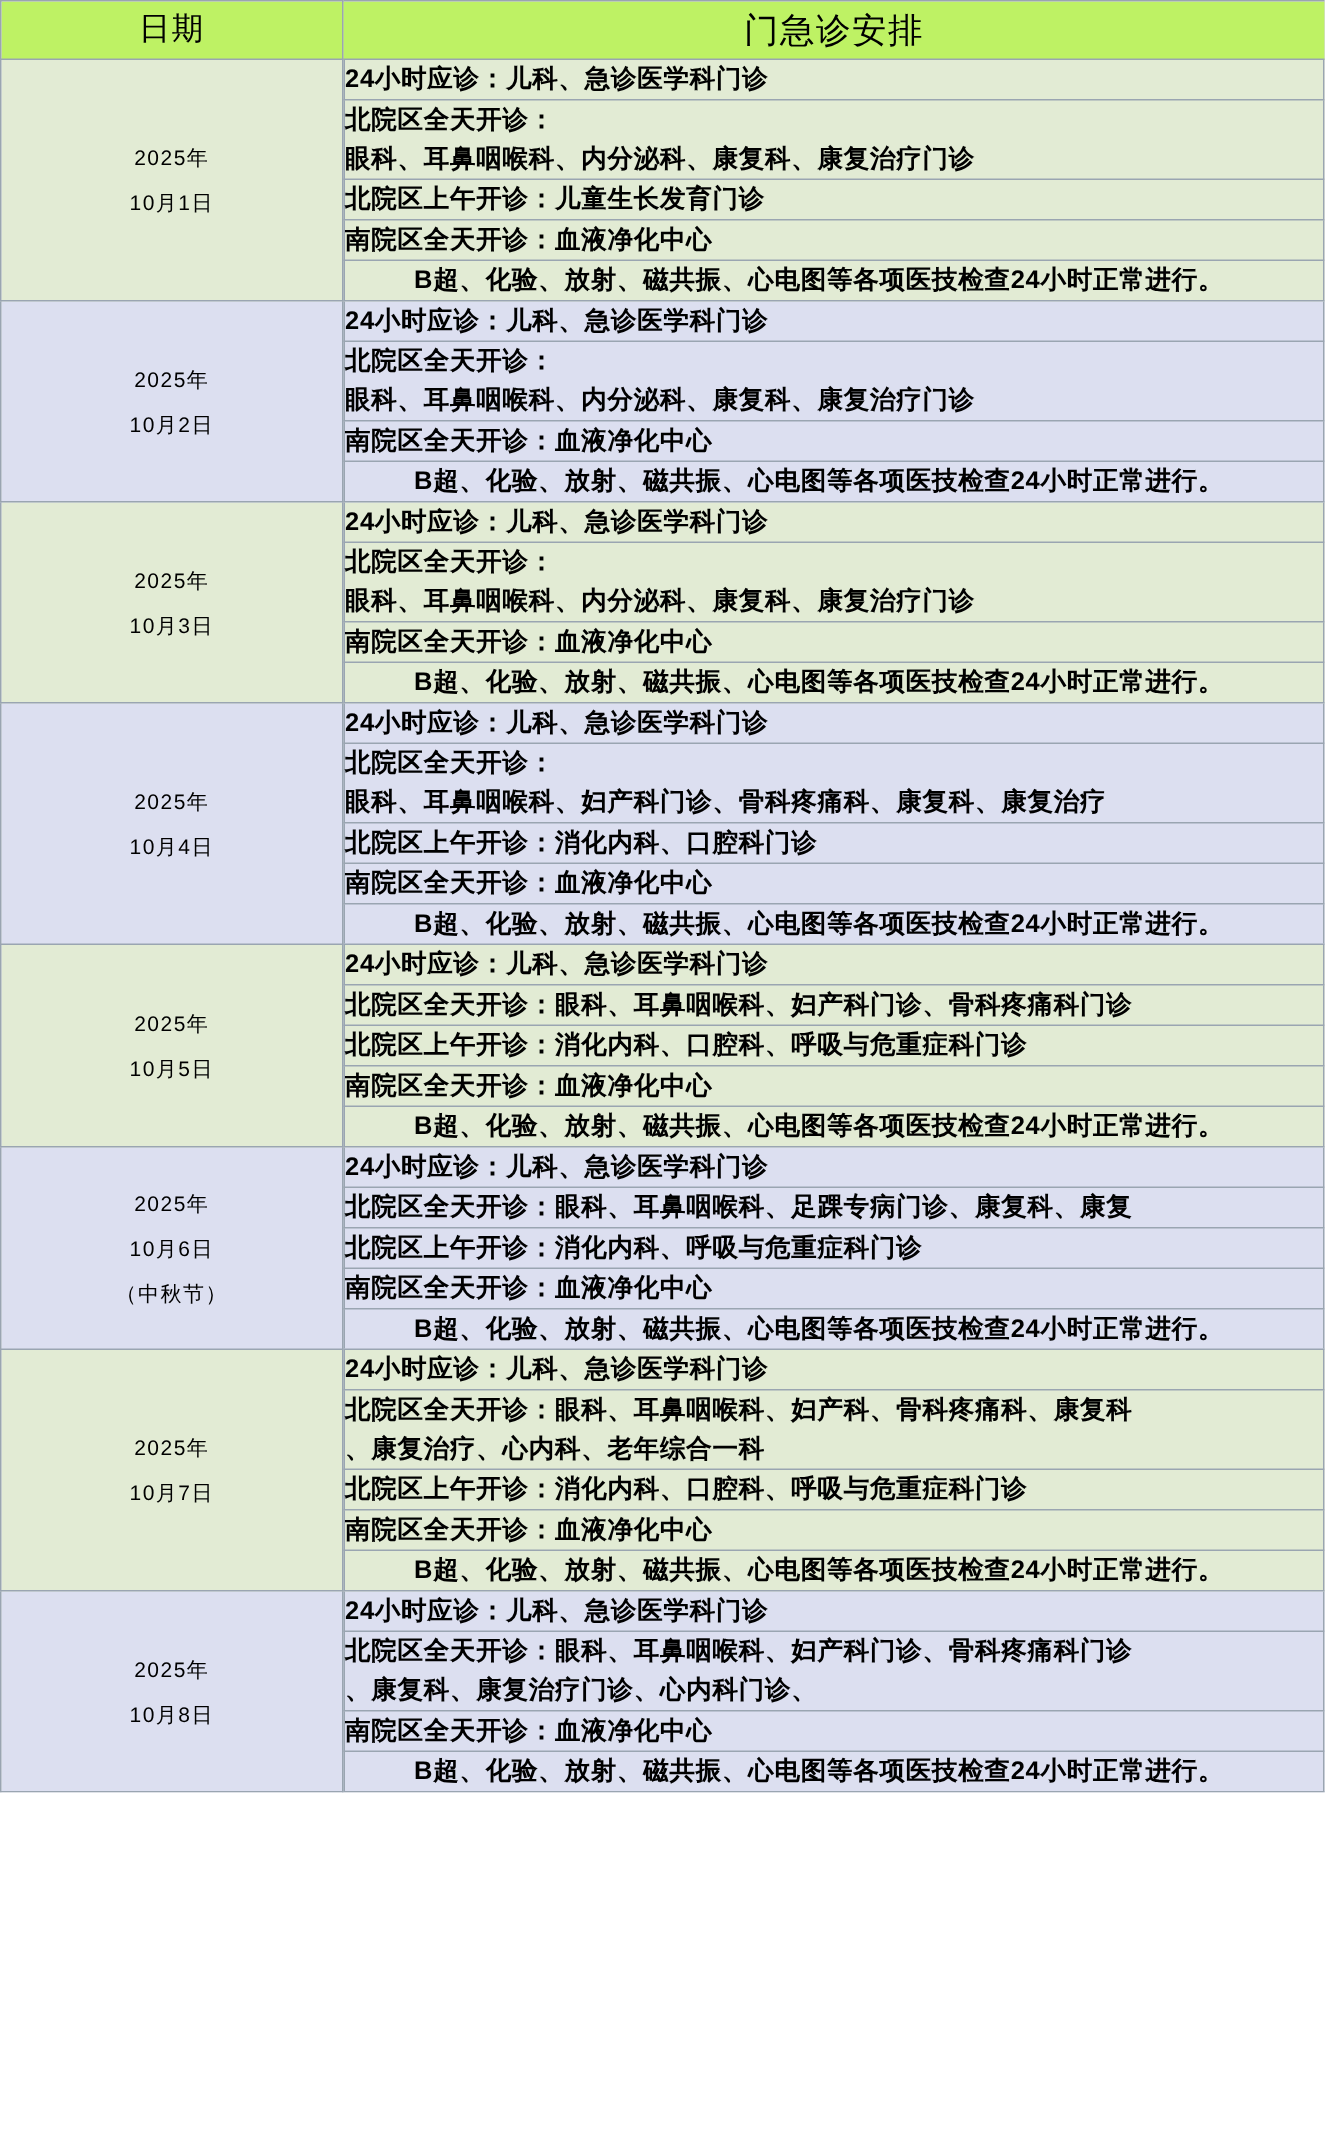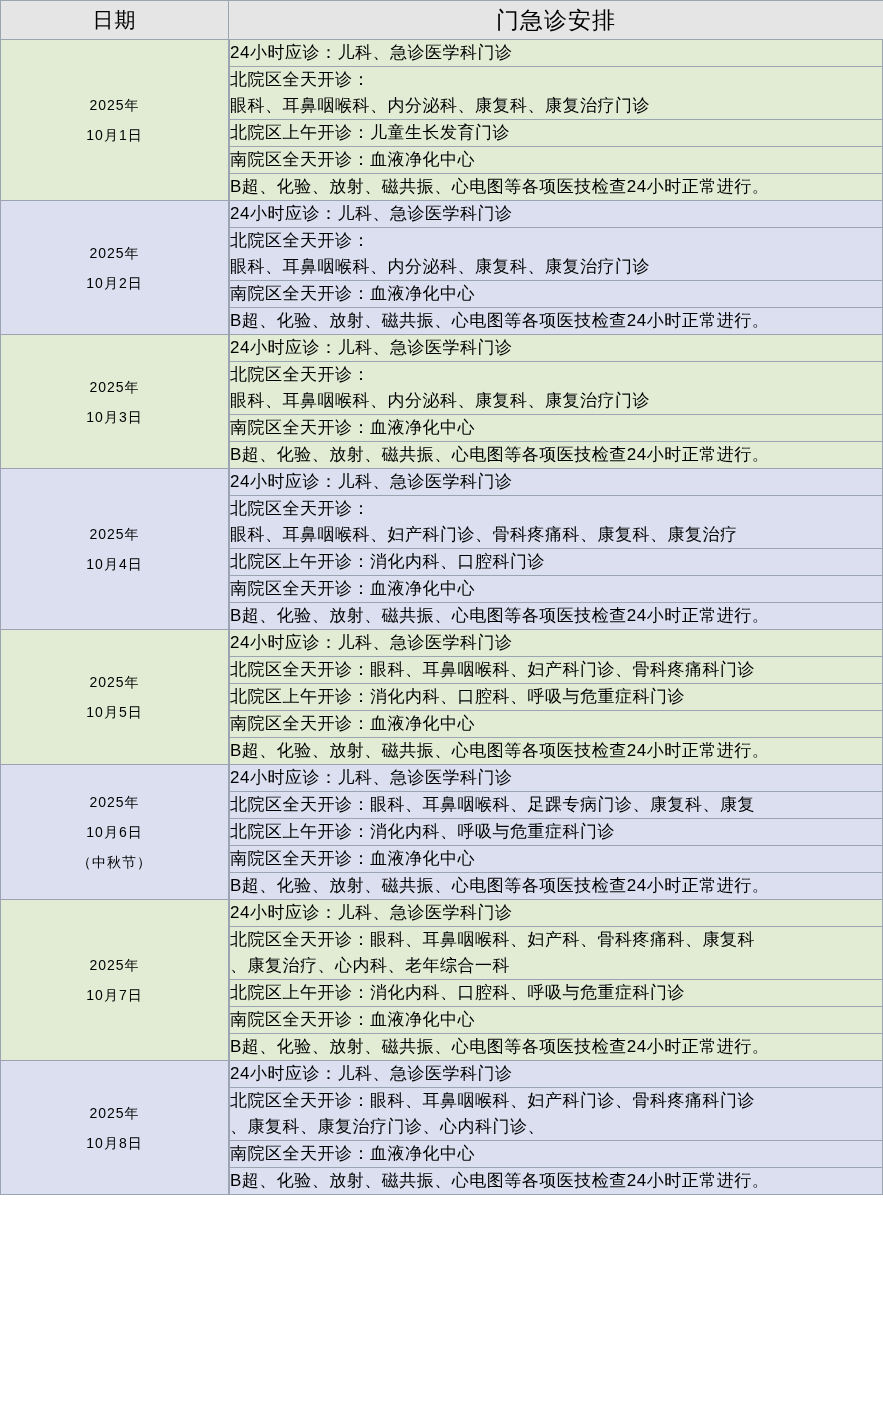--- a/index.html
+++ b/index.html
@@ -19,21 +19,21 @@
   }
   table.schedule td, table.schedule th {
     border: 1px solid #9aa5b1;
     padding: 0;
     vertical-align: middle;
   }
   .col-date { width: 228px; }
   .col-content { width: 655px; }
 
   .hdr-date, .hdr-content {
-    background: #e5e5e5;
+    background: #bef264;
     text-align: center;
     font-size: 21px;
     font-weight: normal;
     height: 38px;
     line-height: 38px;
     letter-spacing: 1px;
   }
   .hdr-content {
     font-size: 23px;
     text-align: center;
@@ -48,32 +48,33 @@
   }
   .date-cell .d-line { display: block; }
 
   .green { background: #e2ebd4; }
   .blue  { background: #dcdff0; }
 
   .inner {
     border-collapse: collapse;
     width: 100%;
     table-layout: fixed;
+    font-weight: bold;
   }
   .inner td {
     border: 1px solid #9aa5b1;
     border-left: none;
     border-right: none;
     font-size: 17px;
     line-height: 26px;
     padding: 5px 6px 5px 8px;
     letter-spacing: 0.5px;
   }
   .inner tr:first-child td { border-top: none; }
-  .inner tr:last-child td { border-bottom: none; }
+  .inner tr:last-child td { border-bottom: none; padding-left: 46px; }
   .inner td .ln { display: block; }
 
   .tall td { padding-top: 12px; padding-bottom: 12px; }
 </style>
 </head>
 <body>
 
 <table class="schedule">
   <colgroup>
     <col class="col-date">

